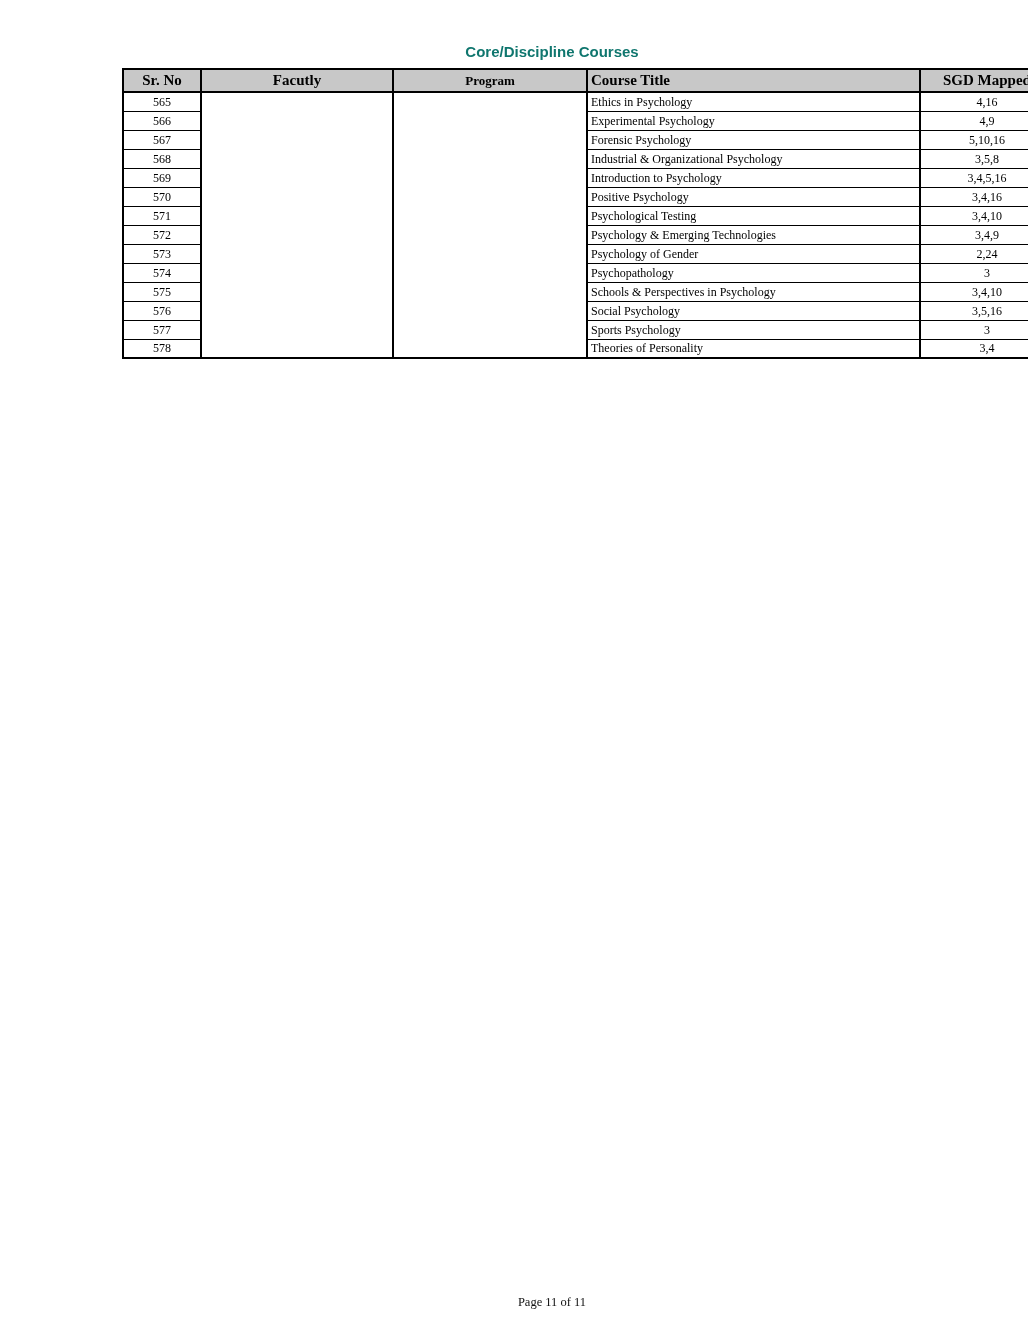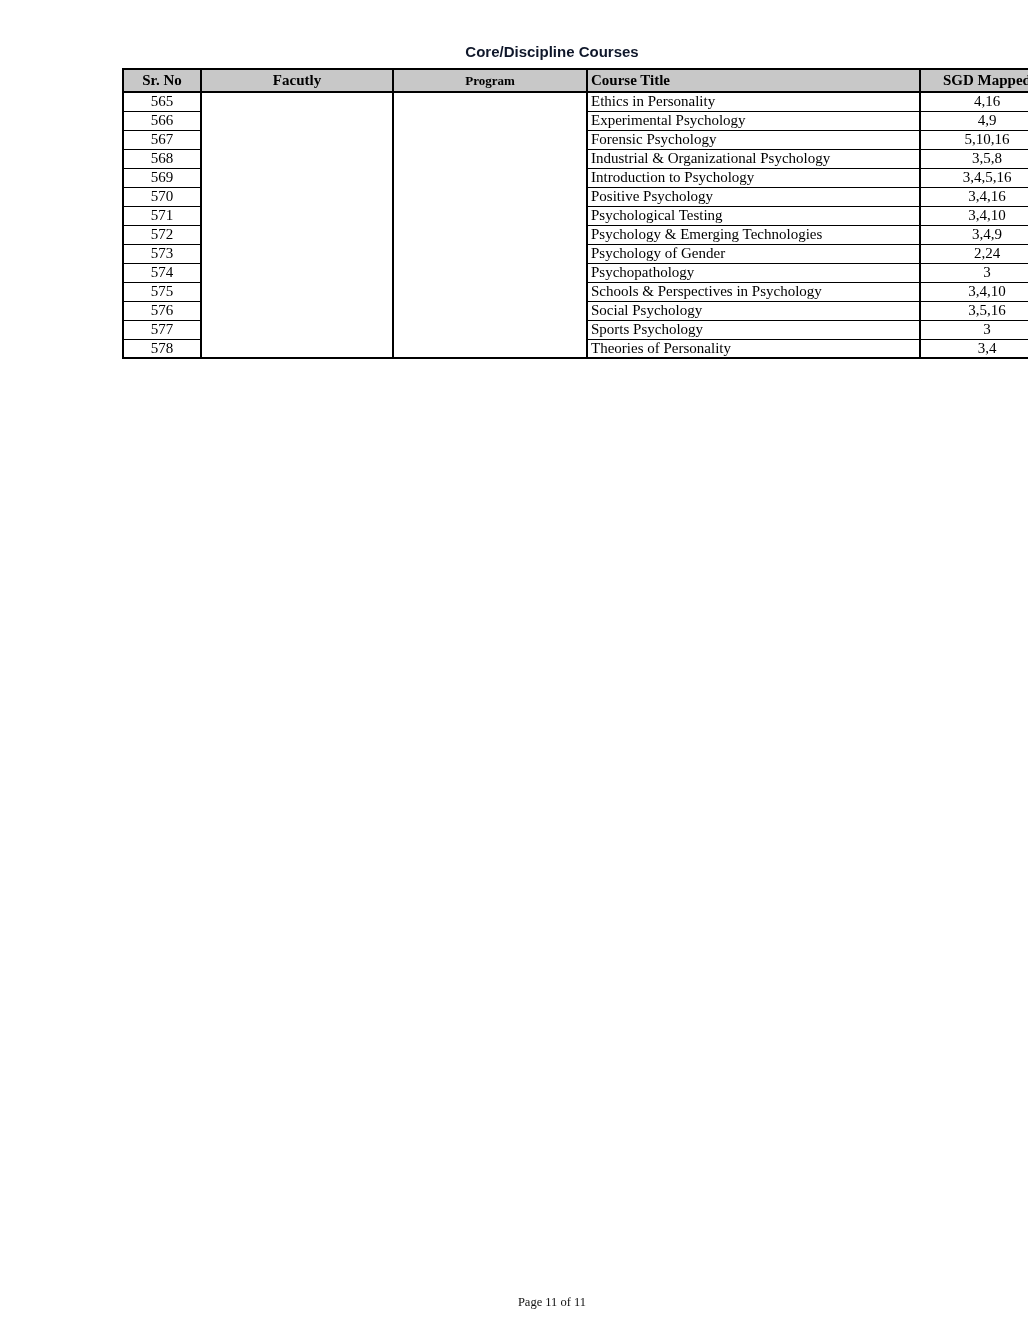--- a/index.html
+++ b/index.html
@@ -25,21 +25,21 @@
     top: 0;
     width: 860px;
   }
   .doc-title {
     margin-top: 43px;
     margin-bottom: 8px;
     text-align: center;
     font-family: "Liberation Sans", sans-serif;
     font-weight: bold;
     font-size: 15px;
-    color: #0f172a;
+    color: #0f766e;
   }
   table.courses {
     border-collapse: collapse;
     width: 860px;
     table-layout: fixed;
   }
   table.courses, th, td {
     border: 1px solid var(--border-color);
   }
   table.courses {
@@ -60,21 +60,21 @@
     border-bottom-width: 2px;
     padding: 0 3px;
   }
   th.col-sr      { width: 78px;  text-align: center; }
   th.col-faculty { width: 192px; text-align: center; }
   th.col-program { width: 194px; text-align: center; font-size: 13px; }
   th.col-title   { width: 333px; text-align: left; }
   th.col-sgd     { width: 134px; text-align: center; }
   tbody td {
     height: 19px;
-    font-size: 15px;
+    font-size: 12px;
     line-height: 1;
     padding: 0 3px;
   }
   td.cell-sr  { text-align: center; }
   td.cell-merged { background: #ffffff; }
   td.cell-title { text-align: left; }
   td.cell-sgd { text-align: center; }
   .page-footer {
     position: absolute;
     left: 122px;
@@ -101,21 +101,21 @@
           <th class="col-program">Program</th>
           <th class="col-title">Course Title</th>
           <th class="col-sgd">SGD Mapped</th>
         </tr>
       </thead>
       <tbody>
           <tr>
     <td class="cell-sr">565</td>
     <td class="cell-merged" rowspan="14"></td>
             <td class="cell-merged" rowspan="14"></td>
-            <td class="cell-title">Ethics in Personality</td>
+            <td class="cell-title">Ethics in Psychology</td>
     <td class="cell-sgd">4,16</td>
   </tr>
           <tr>
     <td class="cell-sr">566</td>
     <td class="cell-title">Experimental Psychology</td>
     <td class="cell-sgd">4,9</td>
   </tr>
           <tr>
     <td class="cell-sr">567</td>
     <td class="cell-title">Forensic Psychology</td>

